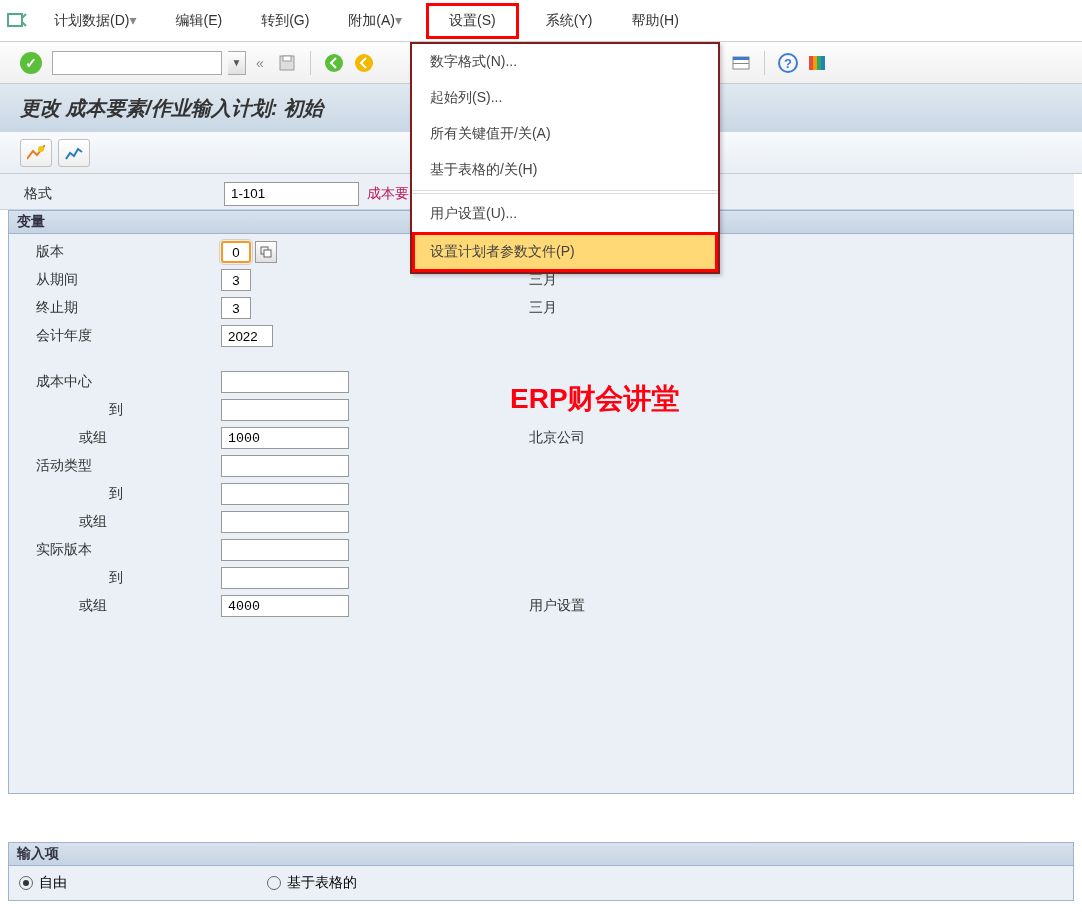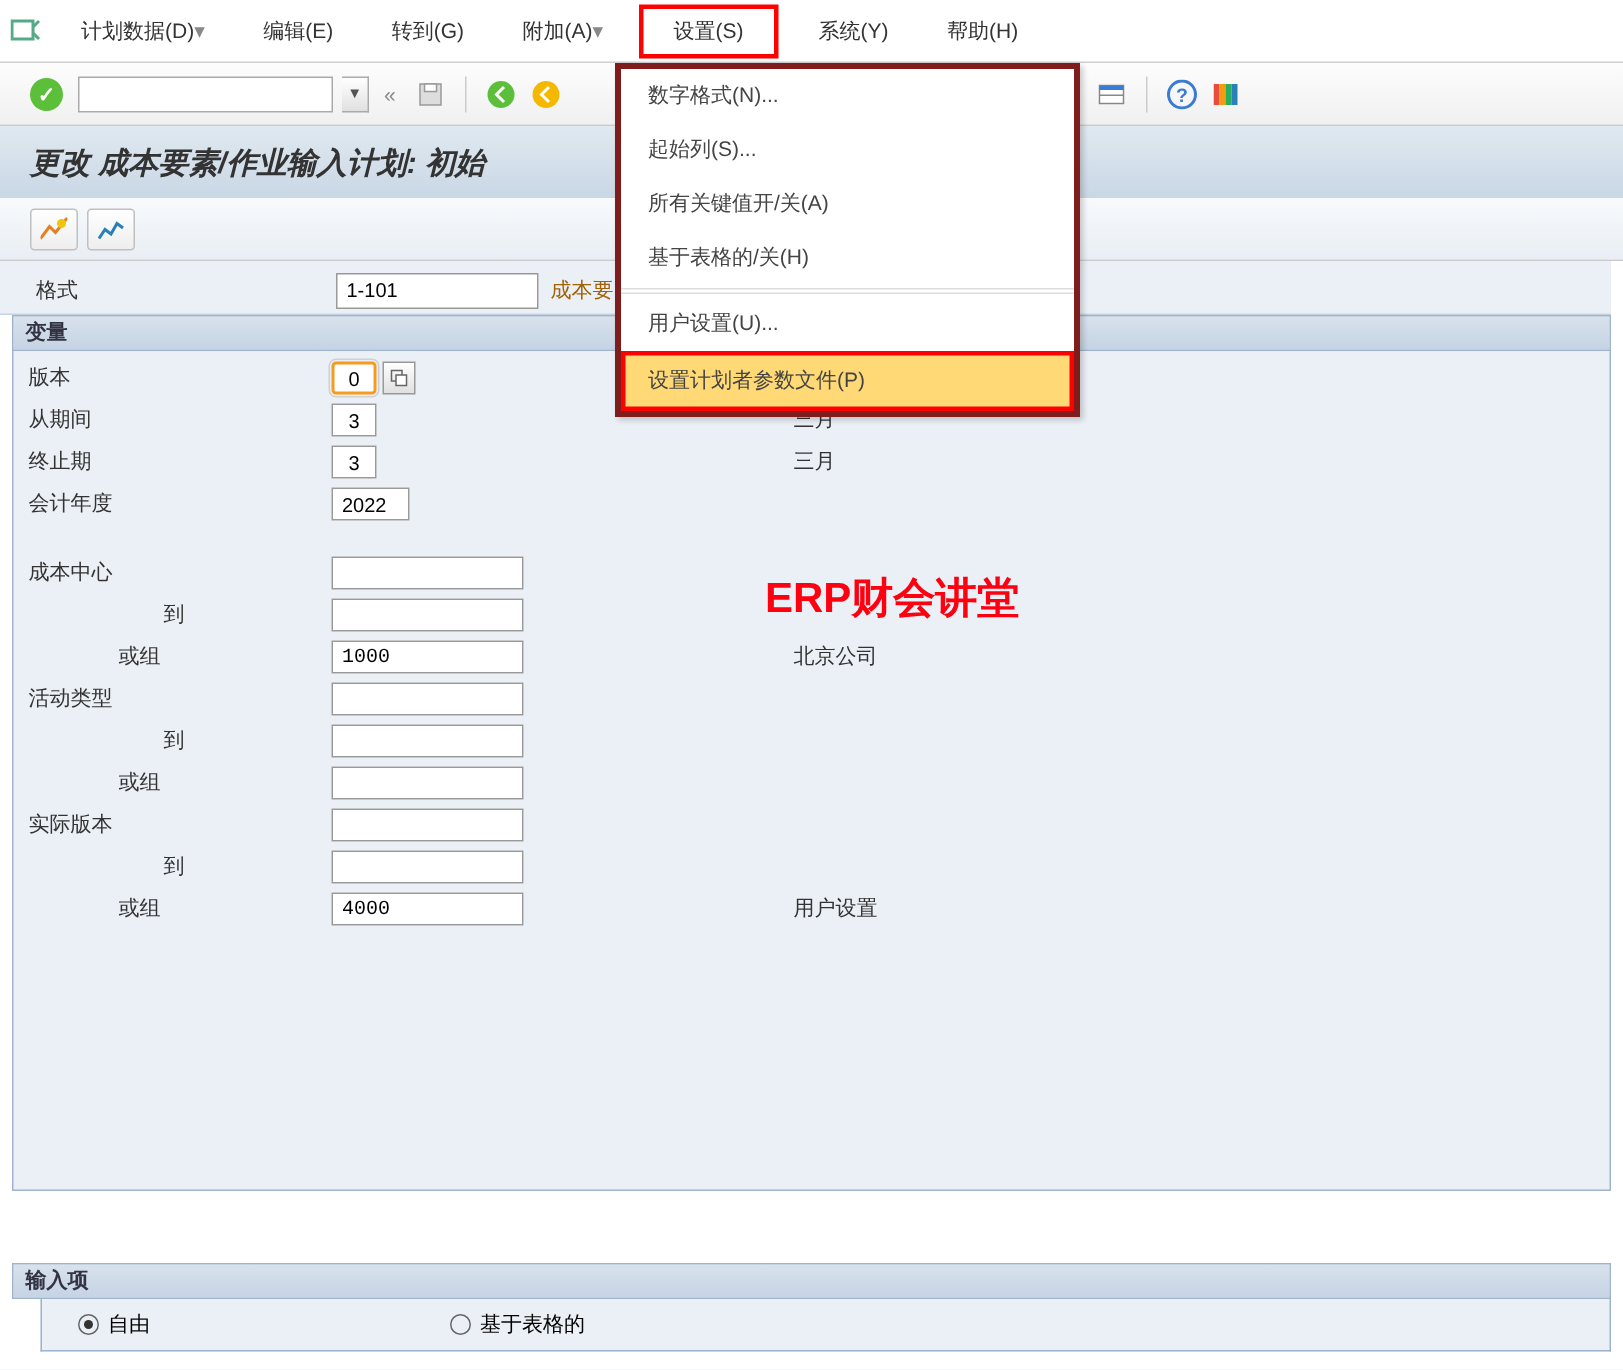--- a/index.html
+++ b/index.html
@@ -5,21 +5,21 @@
 * { box-sizing: border-box; margin: 0; padding: 0; }
 body { font-family: "Microsoft YaHei", Arial, sans-serif; font-size: 14px; background: #fff; width: 1082px; height: 913px; overflow: hidden; position: relative; }
 
 
 .menubar { height: 42px; background: #fff; border-bottom: 1px solid #d0d0d0; display: flex; align-items: center; padding-left: 7px; }
 .menu-app-icon { width: 20px; height: 20px; margin-right: 15px; }
 .menu-item { padding: 4px 12px; margin-right: 15px; color: #333; cursor: pointer; position: relative; }
 .menu-item.highlighted { border: 3px solid #ff0000; padding: 6px 20px; margin-left: -3px; }
 
 
-.dropdown-menu { position: absolute; top: 42px; left: 410px; width: 310px; background: #fff; border: 4px solid #7f1d1d; box-shadow: 2px 2px 4px rgba(0,0,0,0.2); z-index: 100; }
+.dropdown-menu { position: absolute; top: 42px; left: 410px; width: 310px; background: #fff; border: 2px solid #7f1d1d; box-shadow: 2px 2px 4px rgba(0,0,0,0.2); z-index: 100; }
 .dropdown-item { padding: 9px 18px; cursor: pointer; color: #444; }
 .dropdown-item.selected { background: #ffd976; border: 3px solid #ff0000; padding: 8px 15px; }
 .dropdown-sep { height: 1px; background: #ddd; margin: 2px 0; }
 
 
 .toolbar { height: 42px; background: linear-gradient(#fdfdfd, #f0f0f0); border-bottom: 1px solid #ccc; display: flex; align-items: center; padding-left: 20px; }
 .check-icon { width: 22px; height: 22px; border-radius: 50%; background: #5bbf3a; margin-right: 10px; display: flex; align-items: center; justify-content: center; color: #fff; font-weight: bold; }
 .combo-box { width: 170px; height: 24px; border: 1px solid #aaa; background: #fff; margin-right: 6px; }
 .combo-arrow { width: 18px; height: 24px; border: 1px solid #aaa; border-left: 0; background: linear-gradient(#fff, #e0e0e0); display: flex; align-items: center; justify-content: center; font-size: 10px; color: #555; margin-right: 10px; }
 .tb-chevrons { color: #888; font-size: 14px; margin-right: 8px; }
@@ -30,44 +30,44 @@
 .title-bar { height: 48px; background: linear-gradient(#e0e9f0, #c9d7e5); display: flex; align-items: center; padding-left: 20px; font-size: 20px; font-weight: bold; font-style: italic; color: #333; }
 
 
 .sub-toolbar { height: 42px; background: linear-gradient(#f8fafc, #e8eef4); border-bottom: 1px solid #ccc; display: flex; align-items: center; padding-left: 20px; }
 .sub-btn { width: 32px; height: 28px; border: 1px solid #c0c0c0; border-radius: 3px; background: linear-gradient(#fff, #eee); margin-right: 6px; display: flex; align-items: center; justify-content: center; }
 
 
 .format-row { height: 36px; display: flex; align-items: center; padding-left: 24px; background: #eaf0f6; }
 .format-label { width: 200px; color: #333; }
 .format-input { width: 135px; height: 24px; border: 1px solid #999; background: #fff; padding: 0 6px; }
-.format-desc { margin-left: 8px; color: #a16207; text-align: center; }
+.format-desc { margin-left: 8px; color: #be185d; text-align: center; }
 
 
 .section-header { height: 24px; background: linear-gradient(#d8e2ed, #c5d3e3); border-top: 1px solid #9db4cc; border-bottom: 1px solid #9db4cc; border-left: 1px solid #9db4cc; border-right: 1px solid #9db4cc; margin: 0 8px; padding-left: 8px; display: flex; align-items: center; color: #334; font-weight: bold; }
 .section-body { margin: 0 8px; background: #eaf0f6; border-left: 1px solid #9db4cc; border-right: 1px solid #9db4cc; border-bottom: 1px solid #9db4cc; padding: 4px 0 10px 0; }
 .field-row { height: 28px; display: flex; align-items: center; }
-.field-label { width: 212px; padding-left: 10px; color: #333; }
+.field-label { width: 212px; padding-left: 27px; color: #333; }
 .field-label.indent { padding-left: 100px; }
 .field-input { height: 22px; border: 1px solid #999; background: #fff; padding: 0 6px; }
 .field-input.w60 { width: 52px; }
 .field-input.w30 { width: 30px; text-align: center; }
 .field-input.w140 { width: 128px; font-family: Liberation Mono, monospace; }
 .field-input.active { border: 2px solid #f59b22; border-radius: 3px; outline: 1px solid #d0d0d0; outline-offset: 1px; }
 .help-btn { width: 22px; height: 22px; border: 1px solid #999; background: linear-gradient(#fff,#e0e0e0); margin-left: 4px; display: flex; align-items: center; justify-content: center; font-size: 11px; }
 .field-value { position: absolute; left: 520px; color: #333; }
 
 
 .watermark { position: absolute; top: 380px; left: 510px; font-size: 28px; font-weight: bold; color: #ff0011; }
 .credit { position: absolute; bottom: 20px; right: 20px; font-size: 20px; color: #fff; text-shadow: 0 0 3px #000, 0 0 3px #000; display:flex; align-items:center; }
 .credit-dot { width:18px; height:18px; border-radius:50%; background:#fff; margin-right:8px; display:flex; align-items:center; justify-content:center; font-size:11px; color:#555; box-shadow: 0 0 2px #000;}
 
 
 .input-section { position: absolute; bottom: 12px; left: 8px; right: 8px; }
-.radio-row { display: flex; align-items: center; padding: 8px 24px; background: #eaf0f6; border: 1px solid #9db4cc; border-top: 0; margin-left: 19px; }
+.radio-row { display: flex; align-items: center; padding: 8px 10px; background: #eaf0f6; border: 1px solid #9db4cc; border-top: 0; }
 .radio-opt { margin-right: 200px; display: flex; align-items: center; }
 .radio-circle { width: 14px; height: 14px; border: 1px solid #666; border-radius: 50%; margin-right: 6px; display:flex; align-items:center; justify-content:center; }
 .radio-dot { width: 6px; height: 6px; border-radius: 50%; background: #333; }
 
 svg { display: block; }
 </style>
 </head>
 <body>
 
 <div class="menubar">

